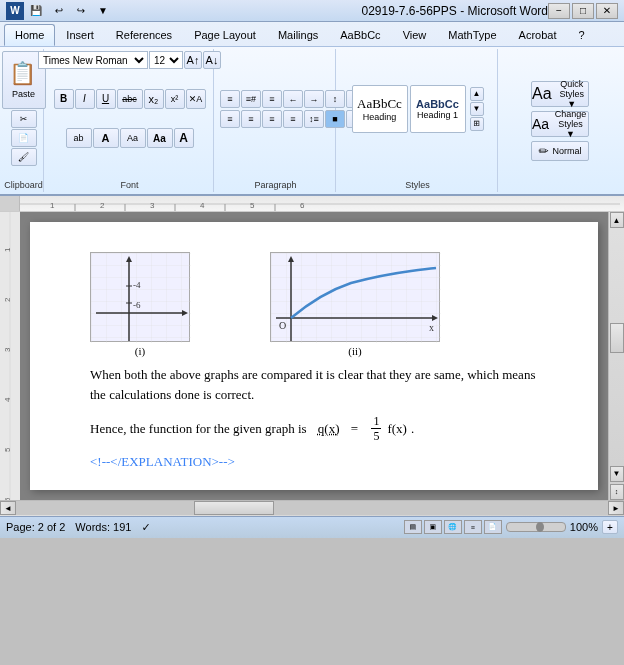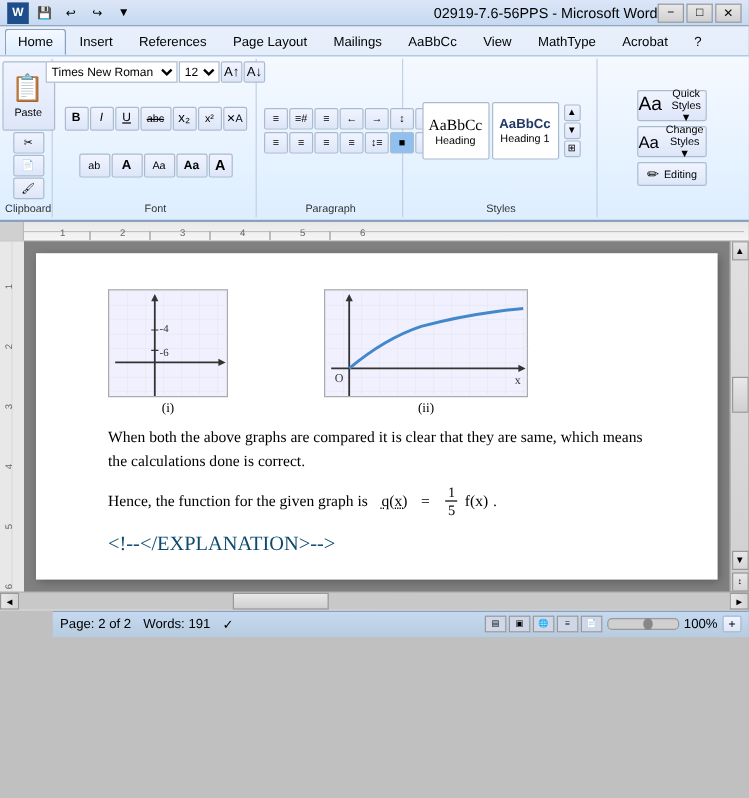--- a/index.html
+++ b/index.html
@@ -64,21 +64,21 @@
     
     .ribbon-group {
       display: flex; flex-direction: column;
       align-items: center;
       border-right: 1px solid #c0d0e8;
       padding: 2px 4px;
       min-width: 40px;
     }
     .ribbon-group:last-child { border-right: none; }
     .group-items { display: flex; flex-wrap: wrap; align-items: center; justify-content: center; gap: 1px; flex: 1; }
-    .group-label { font-size: 9px; font-family: Arial, sans-serif; color: #333; margin-top: 3px; }
+    .group-label { font-size: 9px; font-family: Arial, sans-serif; color: #333; margin-top: 14px; }
 
     .r-btn {
       width: 28px; height: 28px;
       background: linear-gradient(to bottom, #f0f4ff, #dde6f8);
       border: 1px solid #aabbd0;
       border-radius: 2px;
       font-size: 10px;
       display: flex; align-items: center; justify-content: center;
       cursor: pointer; font-family: Arial, sans-serif;
     }
@@ -174,39 +174,39 @@
       position: absolute; top: 40%;
       cursor: pointer;
     }
 
     
     .status-bar {
       height: 22px;
       background: linear-gradient(to bottom, #c5d9f1, #b8ccdf);
       border-top: 1px solid #8aa0c0;
       display: flex; align-items: center; justify-content: space-between;
-      padding: 0 6px; font-size: 11px; font-family: Arial, sans-serif; margin-left: 44px;
+      padding: 0 6px; font-size: 11px; font-family: Arial, sans-serif;
     }
     .status-left { display: flex; gap: 10px; align-items: center; }
     .status-right { display: flex; gap: 4px; align-items: center; }
 
     
     .graphs-row {
       display: flex; gap: 20px; margin-bottom: 8px; align-items: flex-start;
     }
     .label-roman { font-size: 11px; font-family: 'Times New Roman', serif; margin-top: 3px; }
 
     .section-title { font-weight: bold; font-size: 13px; margin-bottom: 6px; font-family: 'Times New Roman', serif; }
     .body-text { font-size: 13px; font-family: 'Times New Roman', serif; line-height: 1.5; margin-bottom: 10px; }
     .math-line { font-size: 13px; font-family: 'Times New Roman', serif; margin-bottom: 10px; display: flex; align-items: center; gap: 4px; }
     .math-frac { display: inline-flex; flex-direction: column; align-items: center; font-size: 12px; vertical-align: middle; margin: 0 2px; }
     .math-frac .num { border-bottom: 1px solid black; padding: 0 2px; line-height: 1.2; }
     .math-frac .den { padding: 0 2px; line-height: 1.2; }
     .dotted-underline { text-decoration: underline; text-decoration-style: dotted; }
-    .explanation-comment { font-size: 17px; font-family: 'Times New Roman', serif; color: #0c4a6e; }
+    .explanation-comment { font-size: 13px; font-family: 'Times New Roman', serif; color: #3b82f6; }
 
     .scrollbar-h {
       height: 16px;
       background: linear-gradient(to right, #e0e0e0, #d0d0d0);
       border-top: 1px solid #bbb;
       display: flex; align-items: center;
     }
     .h-scroll-btn {
       width: 16px; height: 14px;
       background: linear-gradient(to right, #e8e8e8, #d5d5d5);
@@ -368,21 +368,21 @@
         <div class="r-btn-large" style="width:58px;height:26px;flex-direction:row;gap:4px;">
           <span style="font-size:16px;">Aa</span>
           <span style="font-size:9px;">Quick<br>Styles ▼</span>
         </div>
         <div class="r-btn-large" style="width:58px;height:26px;flex-direction:row;gap:4px;">
           <span style="font-size:14px;">Aa</span>
           <span style="font-size:9px;">Change<br>Styles ▼</span>
         </div>
         <div class="r-btn-large" style="width:58px;height:20px;flex-direction:row;gap:4px;">
           <span style="font-size:12px;">✏</span>
-          <span style="font-size:9px;">Editing</span>
+          <span style="font-size:9px;">Normal</span>
         </div>
       </div>
     </div>
   </div>
 </div>
 
 <div class="ruler">
   <div class="ruler-left"></div>
   <div class="ruler-marks">
     <svg width="100%" height="16" style="position:absolute; top:0; left:0;">

